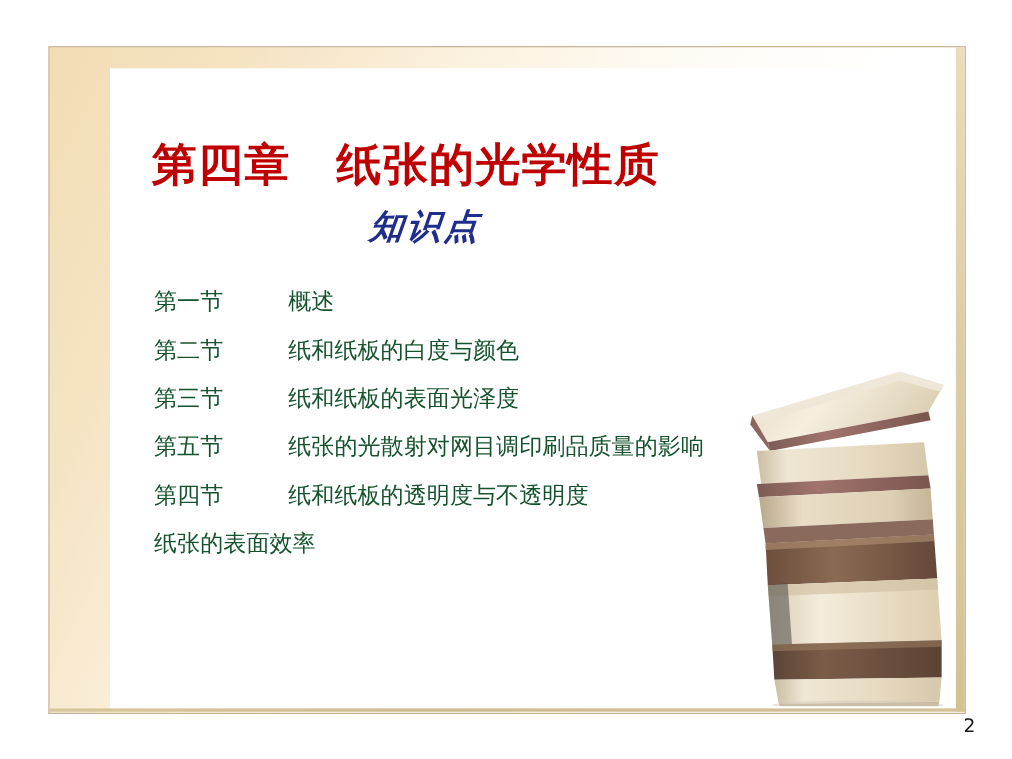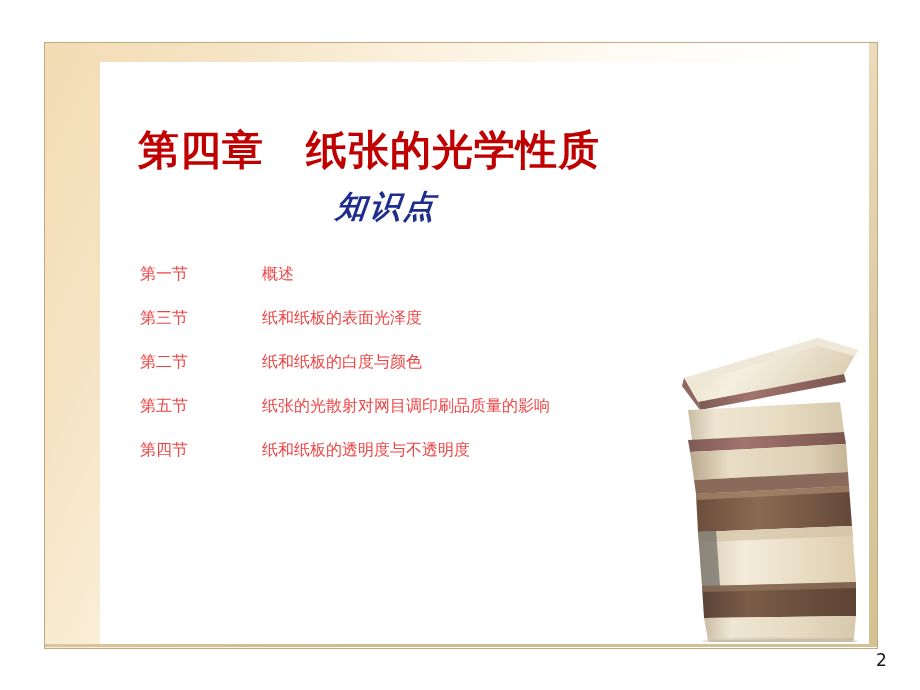--- a/index.html
+++ b/index.html
@@ -105,22 +105,22 @@
   .toc {
     position: absolute;
     left: 140px;
     top: 252px;
     width: 700px;
   }
   .toc-row {
     display: flex;
     align-items: flex-end;
     height: 44px;
-    color: #ef4444;
-    font-size: 16px;
+    color: #14532d;
+    font-size: 21px;
     line-height: 44px;
     font-family: "DejaVu Sans", "Liberation Sans", sans-serif;
   }
   .toc-num {
     width: 122px;
     flex: 0 0 122px;
     white-space: nowrap;
   }
   .toc-label {
     white-space: nowrap;
@@ -230,35 +230,36 @@
         <ellipse cx="112" cy="311" rx="78" ry="4" fill="#cfc6b6" opacity="0.45"></ellipse>
       </svg>
     </div>
 
     <div class="toc">
       <div class="toc-row">
         <span class="toc-num">第一节</span>
         <span class="toc-label">概述</span>
       </div>
       <div class="toc-row">
+        <span class="toc-num">第二节</span>
+        <span class="toc-label">纸和纸板的白度与颜色</span>
+      </div>
+      <div class="toc-row">
         <span class="toc-num">第三节</span>
         <span class="toc-label">纸和纸板的表面光泽度</span>
       </div>
       <div class="toc-row">
-        <span class="toc-num">第二节</span>
-        <span class="toc-label">纸和纸板的白度与颜色</span>
-      </div>
-      <div class="toc-row">
         <span class="toc-num">第五节</span>
         <span class="toc-label">纸张的光散射对网目调印刷品质量的影响</span>
       </div>
       <div class="toc-row">
         <span class="toc-num">第四节</span>
         <span class="toc-label">纸和纸板的透明度与不透明度</span>
       </div>
       <div class="toc-row">
+        <span class="toc-label">纸张的表面效率</span>
       </div>
     </div>
 
     <div class="page-number">2</div>
 
   </div>
 </div>
 
 </body></html>

